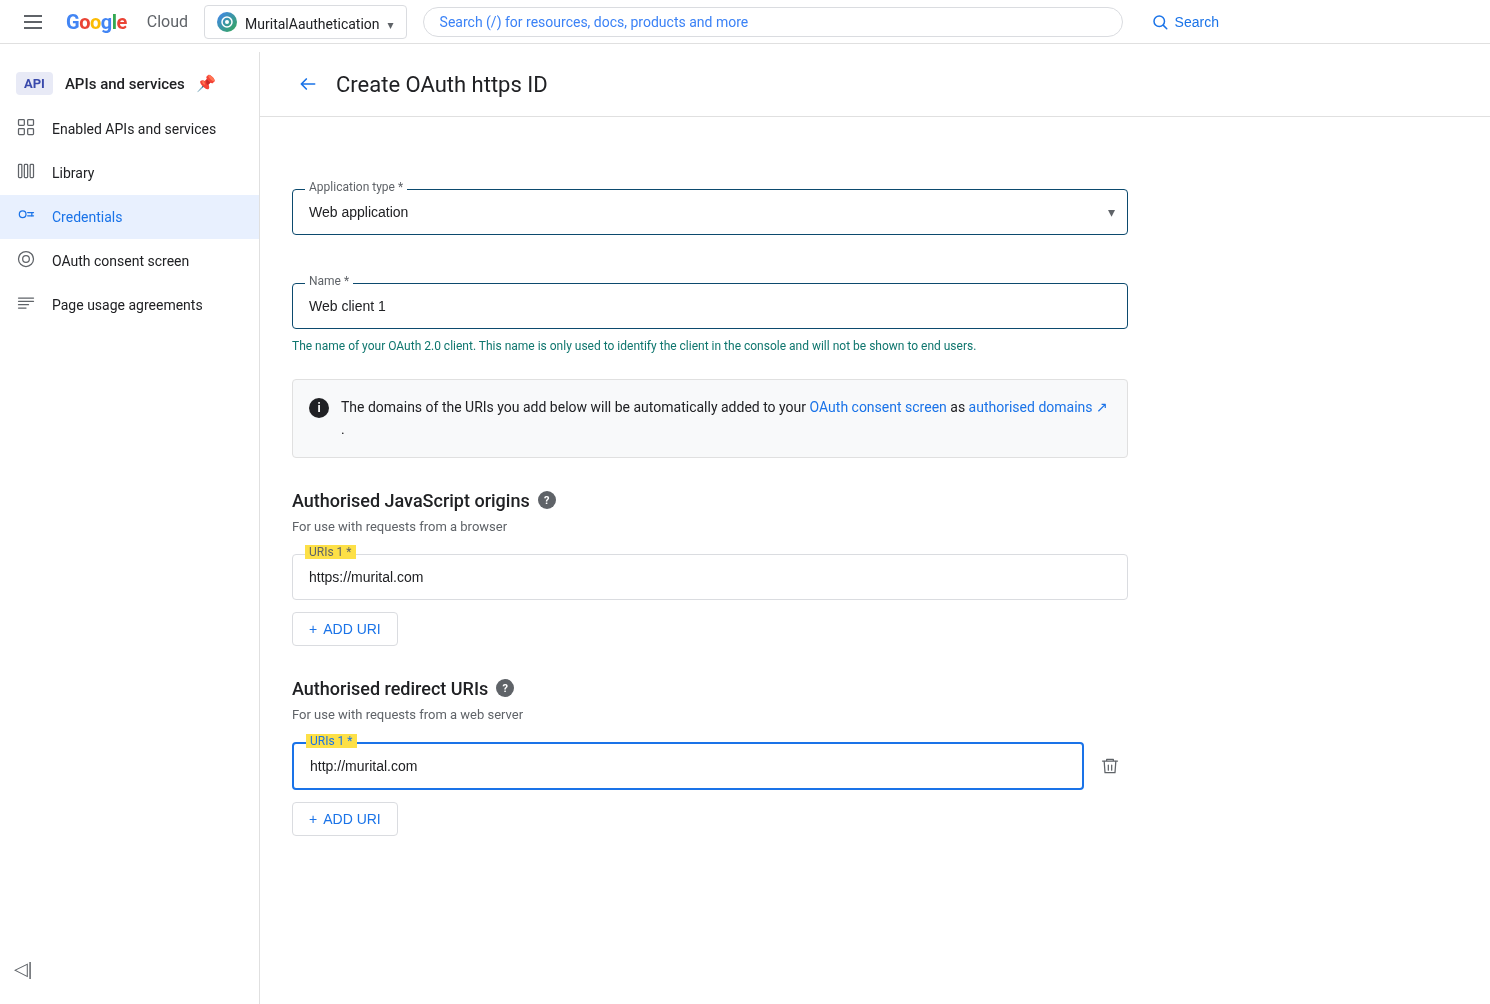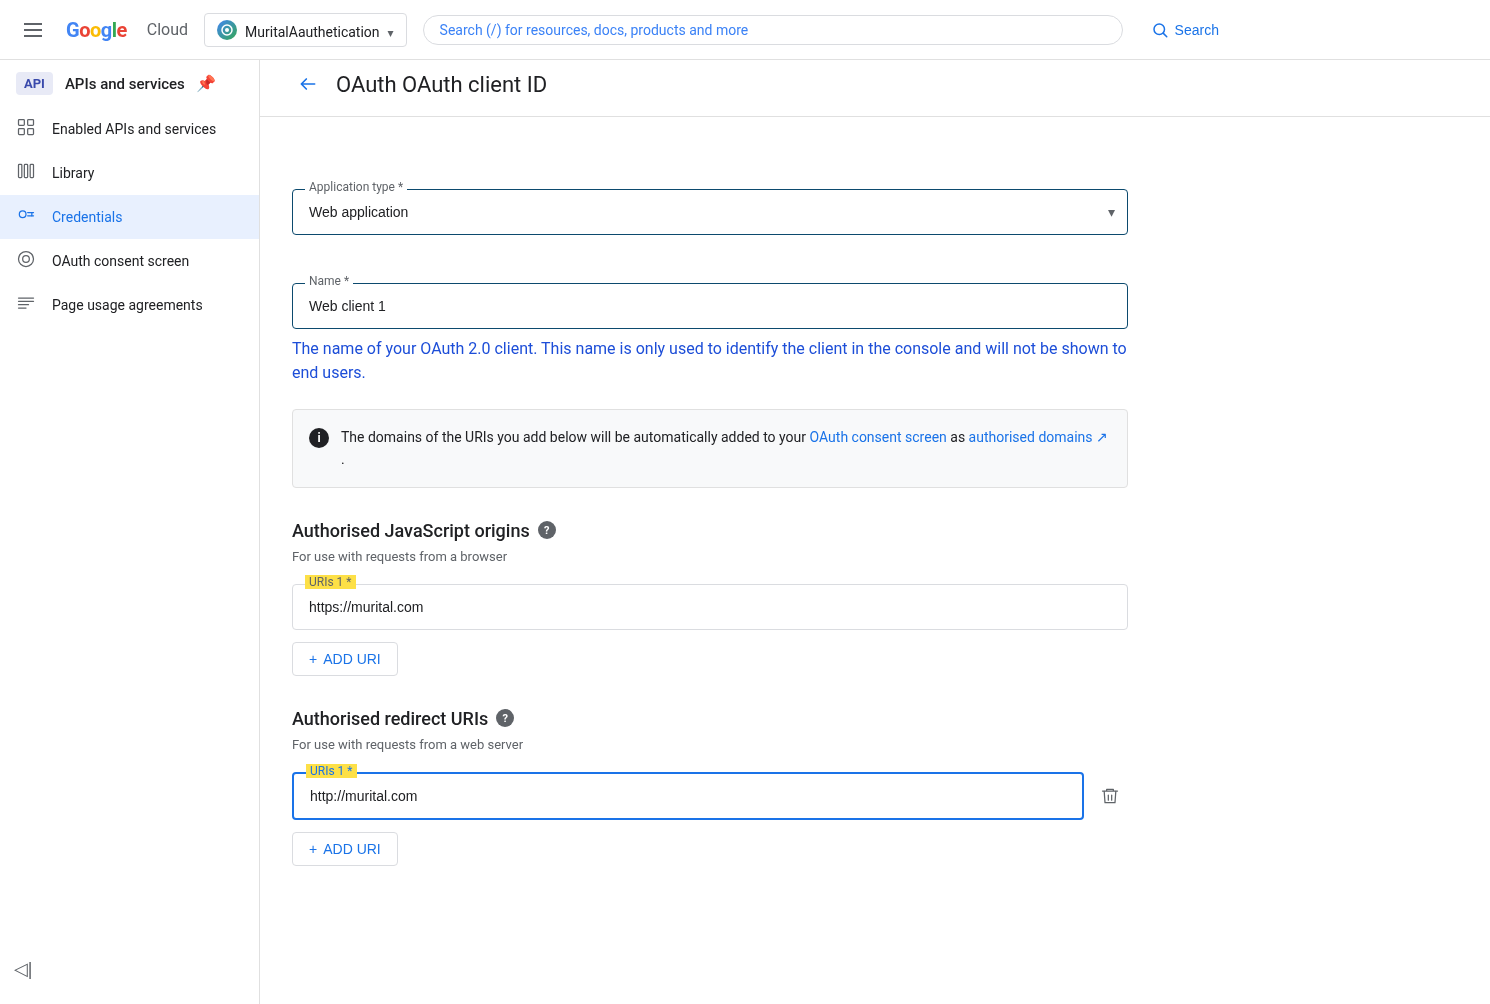--- a/index.html
+++ b/index.html
@@ -2,21 +2,21 @@
 <html><head>
   <meta charset="utf-8">
   <style>
     * { box-sizing: border-box; margin: 0; padding: 0; }
     body { font-family: 'Google Sans', Roboto, Arial, sans-serif; font-size: 14px; color: #202124; background: #fff; overflow: hidden; }
 
     
     .top-nav {
       display: flex;
       align-items: center;
-      height: 60px;
+      height: 44px;
       padding: 0 16px;
       border-bottom: 1px solid #e0e0e0;
       gap: 16px;
       position: fixed;
       top: 0; left: 0; right: 0;
       background: #fff;
       z-index: 100;
     }
     .hamburger {
       cursor: pointer;
@@ -218,22 +218,22 @@
       width: 100%;
       padding: 14px 16px;
       border: none;
       background: transparent;
       font-size: 14px;
       color: #202124;
       outline: none;
     }
 
     .helper-text {
-      font-size: 16px;
-      color: #1d4ed8;
+      font-size: 12px;
+      color: #0f766e;
       margin-top: 8px;
       line-height: 1.5;
     }
 
     .info-box {
       background: #f8f9fa;
       border: 1px solid #e0e0e0;
       border-radius: 4px;
       padding: 16px;
       display: flex;
@@ -467,21 +467,21 @@
   </nav>
 
   <main class="main-content">
 
     <div class="page-header">
       <button class="back-btn">
         <svg width="20" height="20" viewBox="0 0 24 24" fill="none">
           <path d="M20 12H4M4 12l6-6M4 12l6 6" stroke="#1a73e8" stroke-width="2" stroke-linecap="round" stroke-linejoin="round"></path>
         </svg>
       </button>
-      <h1 class="page-title">OAuth OAuth client ID</h1>
+      <h1 class="page-title">Create OAuth https ID</h1>
     </div>
 
     <div class="form-content">
 
       <div class="form-group">
         <div class="floating-label-group">
           <span class="floating-label required">Application type</span>
           <select class="form-select">
             <option>Web application</option>
           </select>

